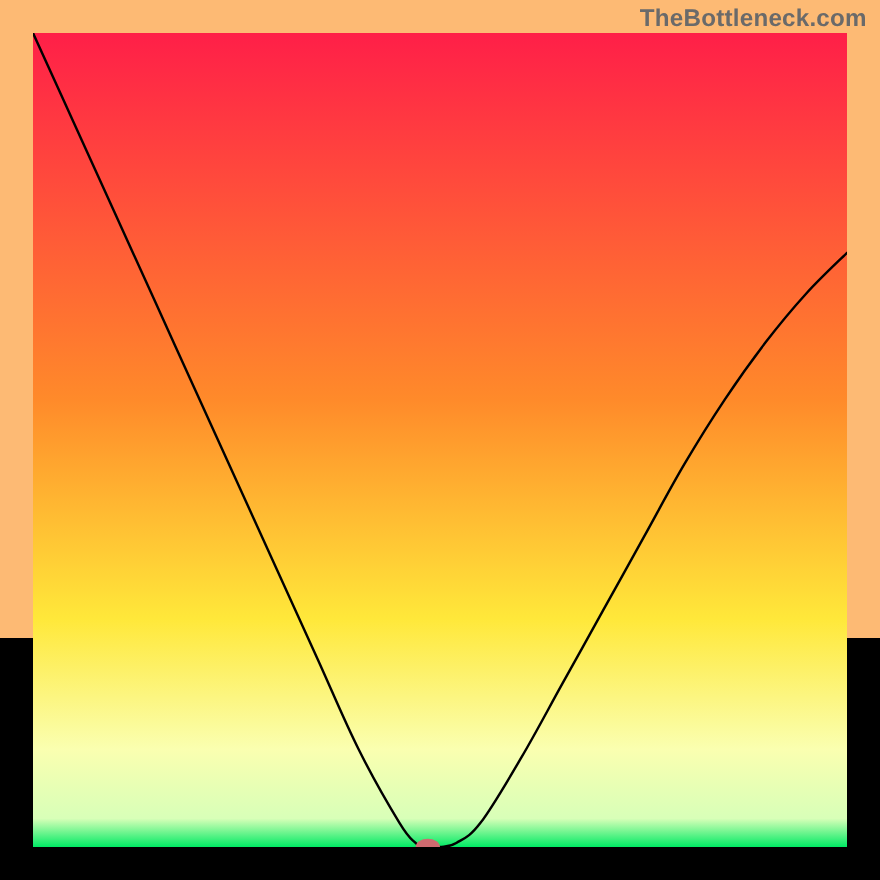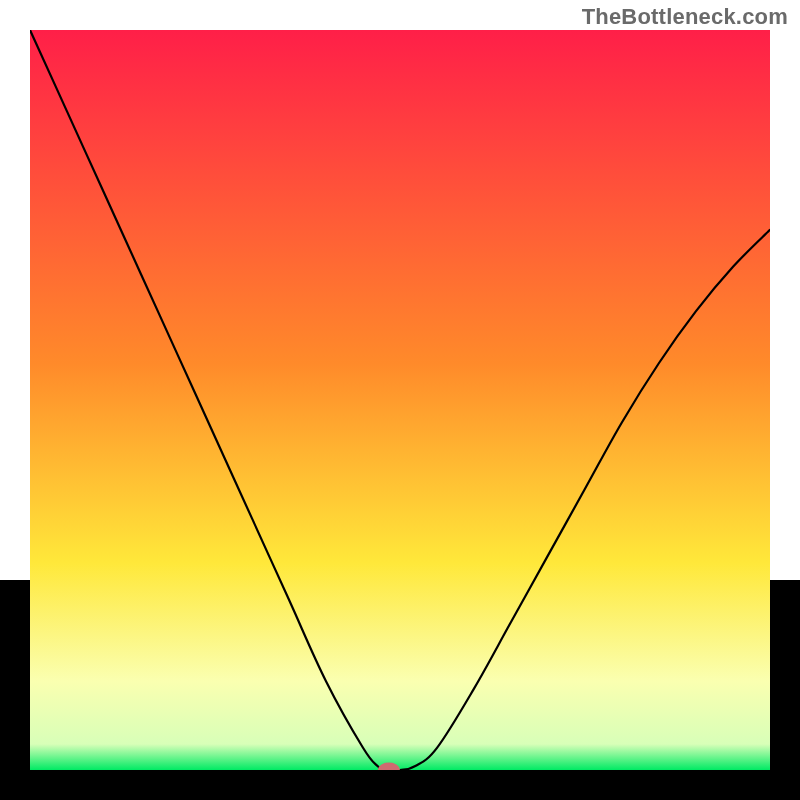--- a/index.html
+++ b/index.html
@@ -8,21 +8,21 @@
     width: 800px;
     height: 800px;
     background: #000;
     font-family: Arial, Helvetica, sans-serif;
     overflow: hidden;
   }
   .frame {
     position: relative;
     width: 800px;
     height: 580px;
-    background: #ffffff;
+    background: #fdba74;
   }
   .watermark {
     position: absolute;
     top: 4px;
     right: 12px;
     color: #6a6a6a;
     font-size: 22px;
     font-weight: 600;
     letter-spacing: 0.2px;
     user-select: none;

